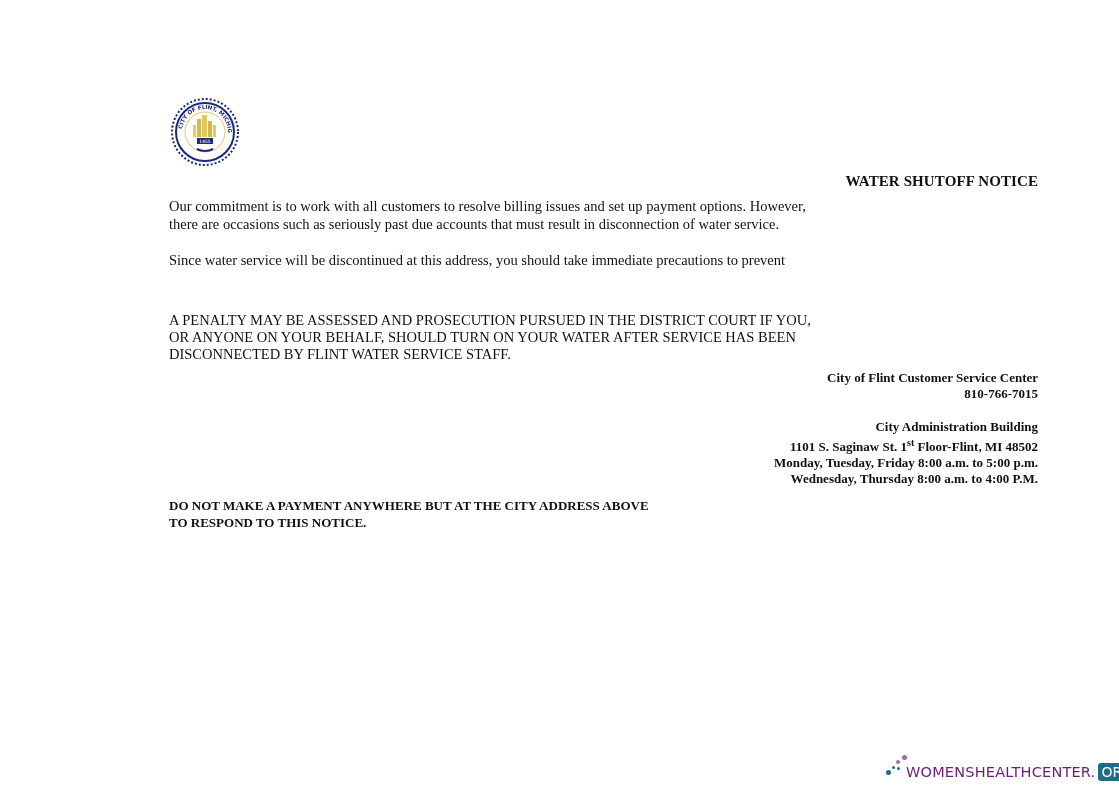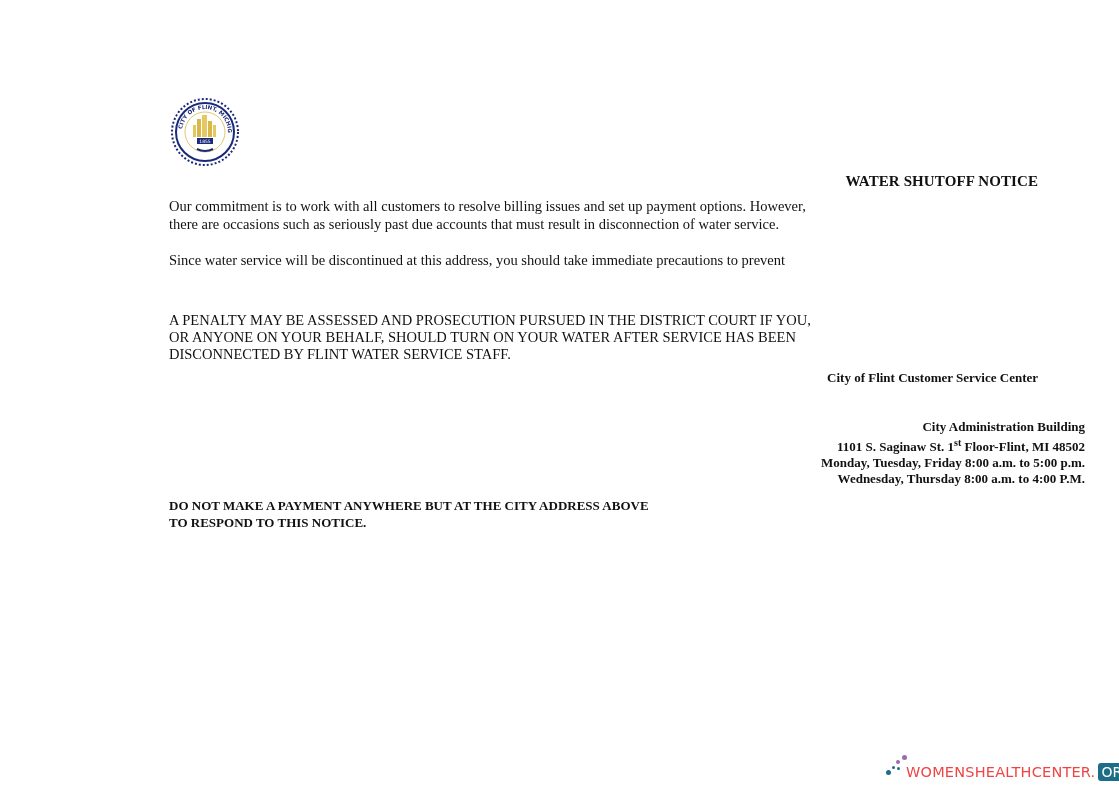--- a/index.html
+++ b/index.html
@@ -13,27 +13,27 @@
       font-weight: bold; font-size: 15px; letter-spacing: 0.1px;
     }
     .para { position: absolute; left: 169px; font-size: 14.5px; line-height: 18px; margin: 0; }
     .p1 { top: 197px; }
     .p2 { top: 251px; }
     .p3 { top: 300px; line-height: 17px; margin-top: 12px; }
     .center-block {
       position: absolute; left: 0; width: 1038px; text-align: right; font-weight: bold; font-size: 13px; line-height: 16px;
     }
     .cb1 { top: 370px; }
-    .cb2 { top: 419px; padding-left: 47px; }
+    .cb2 { top: 419px; }
     .warn { position: absolute; left: 169px; top: 498px; font-weight: bold; font-size: 13px; line-height: 16.5px; }
     .line { display: block; white-space: nowrap; }
     sup { font-size: 10px; vertical-align: 5px; }
     .watermark { position: absolute; left: 884px; top: 752px; display: flex; align-items: center; }
     .wm-dots { width: 22px; height: 26px; position: relative; }
-    .wm-text { font-family: "DejaVu Sans", sans-serif; font-size: 14.5px; color: #ef4444; letter-spacing: 0.2px; margin-left: 0px; margin-top: 11px; }
+    .wm-text { font-family: "DejaVu Sans", sans-serif; font-size: 14.5px; color: #701a75; letter-spacing: 0.2px; margin-left: 0px; margin-top: 11px; }
     .wm-org { font-family: "DejaVu Sans", sans-serif; font-size: 14px; color: #fff; background: #1d6d86; border-radius: 3px; padding: 1px 3px; margin-left: 3px; margin-top: 11px; }
   </style>
 </head>
 <body>
 
 <div class="seal">
   <svg width="70" height="70" viewBox="0 0 70 70">
     <circle cx="35" cy="35" r="33" fill="#fff" stroke="#1a2a7a" stroke-width="2" stroke-dasharray="2 2"></circle>
     <circle cx="35" cy="35" r="29" fill="#fff" stroke="#1a2a7a" stroke-width="2"></circle>
     <circle cx="35" cy="35" r="20" fill="#fff" stroke="#d9b84a" stroke-width="0.8"></circle>
@@ -62,20 +62,21 @@
 </p>
 
 <p class="para p3">
   <span class="line">A PENALTY MAY BE ASSESSED AND PROSECUTION PURSUED IN THE DISTRICT COURT IF YOU,</span>
   <span class="line">OR ANYONE ON YOUR BEHALF, SHOULD TURN ON YOUR WATER AFTER SERVICE HAS BEEN</span>
   <span class="line">DISCONNECTED BY FLINT WATER SERVICE STAFF.</span>
 </p>
 
 <div class="center-block cb1">
   <span class="line">City of Flint Customer Service Center</span>
+  <span class="line">810-766-7015</span>
 </div>
 
 <div class="center-block cb2">
   <span class="line">City Administration Building</span>
   <span class="line"><span>1101 S. Saginaw St. 1</span><sup>st</sup><span> Floor-Flint, MI 48502</span></span>
   <span class="line">Monday, Tuesday, Friday 8:00 a.m. to 5:00 p.m.</span>
   <span class="line">Wednesday, Thursday 8:00 a.m. to 4:00 P.M.</span>
 </div>
 
 <div class="warn">

